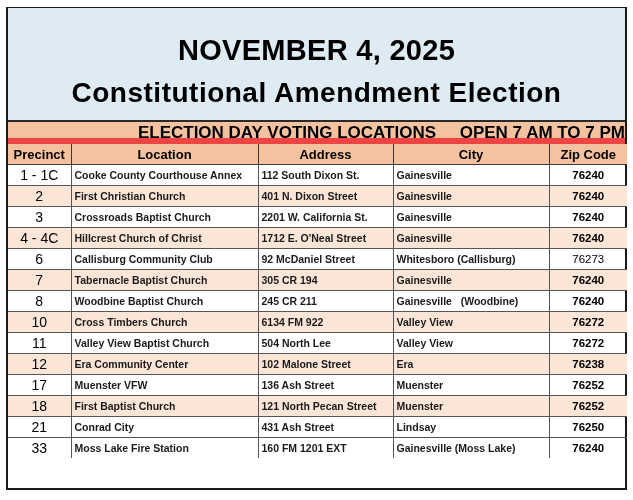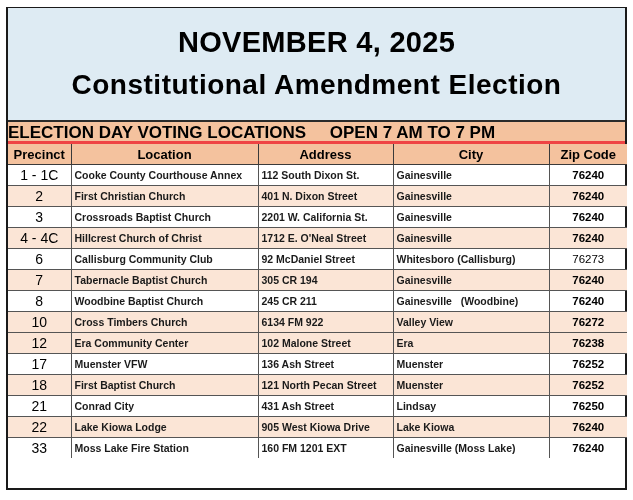--- a/index.html
+++ b/index.html
@@ -28,40 +28,40 @@
     .title-box {
       height: 114px;
       background: #deebf3;
       border-bottom: 2px solid #2a2a2a;
       box-sizing: border-box;
       text-align: center;
       color: #000;
       font-weight: bold;
     }
     .title-line1 {
-      padding-top: 16px;
+      padding-top: 24px;
       font-size: 29px;
       line-height: 36px;
       letter-spacing: 0.3px;
     }
     .title-line2 {
       padding-top: 7px;
       font-size: 28px;
       line-height: 36px;
       letter-spacing: 0.5px;
     }
     .band {
       height: 22px;
       background: #f4c29e;
-      border-bottom: 3px solid #ef4444;
+      border-bottom: 6px solid #ef4444;
       box-sizing: border-box;
       font-weight: bold;
       font-size: 17px;
       line-height: 22px;
-      text-align: left;
+      text-align: right;
       color: #000;
       white-space: pre;
     }
     table {
       border-collapse: collapse;
       width: 100%;
       table-layout: fixed;
       padding-left: 48px;
     }
     th {
@@ -180,20 +180,27 @@
         <td style="white-space:pre">Gainesville   (Woodbine)</td>
         <td class="zip">76240</td>
       </tr>
       <tr class="alt">
         <td class="precinct">10</td>
         <td>Cross Timbers Church</td>
         <td>6134 FM 922</td>
         <td>Valley View</td>
         <td class="zip">76272</td>
       </tr>
+      <tr>
+        <td class="precinct">11</td>
+        <td>Valley View Baptist Church</td>
+        <td>504 North Lee</td>
+        <td>Valley View</td>
+        <td class="zip">76272</td>
+      </tr>
       <tr class="alt">
         <td class="precinct">12</td>
         <td>Era Community Center</td>
         <td>102 Malone Street</td>
         <td>Era</td>
         <td class="zip">76238</td>
       </tr>
       <tr>
         <td class="precinct">17</td>
         <td>Muenster VFW</td>
@@ -208,27 +215,20 @@
         <td>Muenster</td>
         <td class="zip">76252</td>
       </tr>
       <tr>
         <td class="precinct">21</td>
         <td>Conrad City</td>
         <td>431 Ash Street</td>
         <td>Lindsay</td>
         <td class="zip">76250</td>
       </tr>
-      <tr class="alt">
-        <td class="precinct">22</td>
-        <td>Lake Kiowa Lodge</td>
-        <td>905 West Kiowa Drive</td>
-        <td>Lake Kiowa</td>
-        <td class="zip">76240</td>
-      </tr>
       <tr>
         <td class="precinct">33</td>
         <td>Moss Lake Fire Station</td>
         <td>160 FM 1201 EXT</td>
         <td>Gainesville (Moss Lake)</td>
         <td class="zip">76240</td>
       </tr>
     </tbody>
   </table>
 </div>

